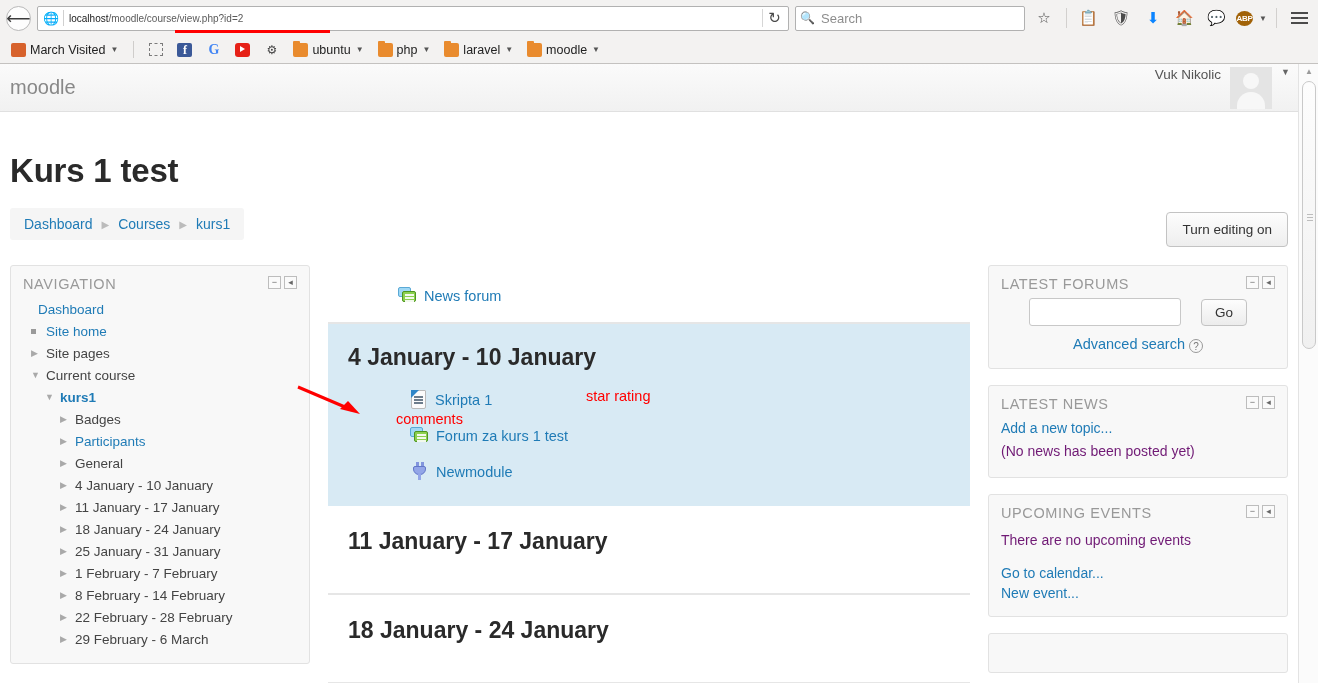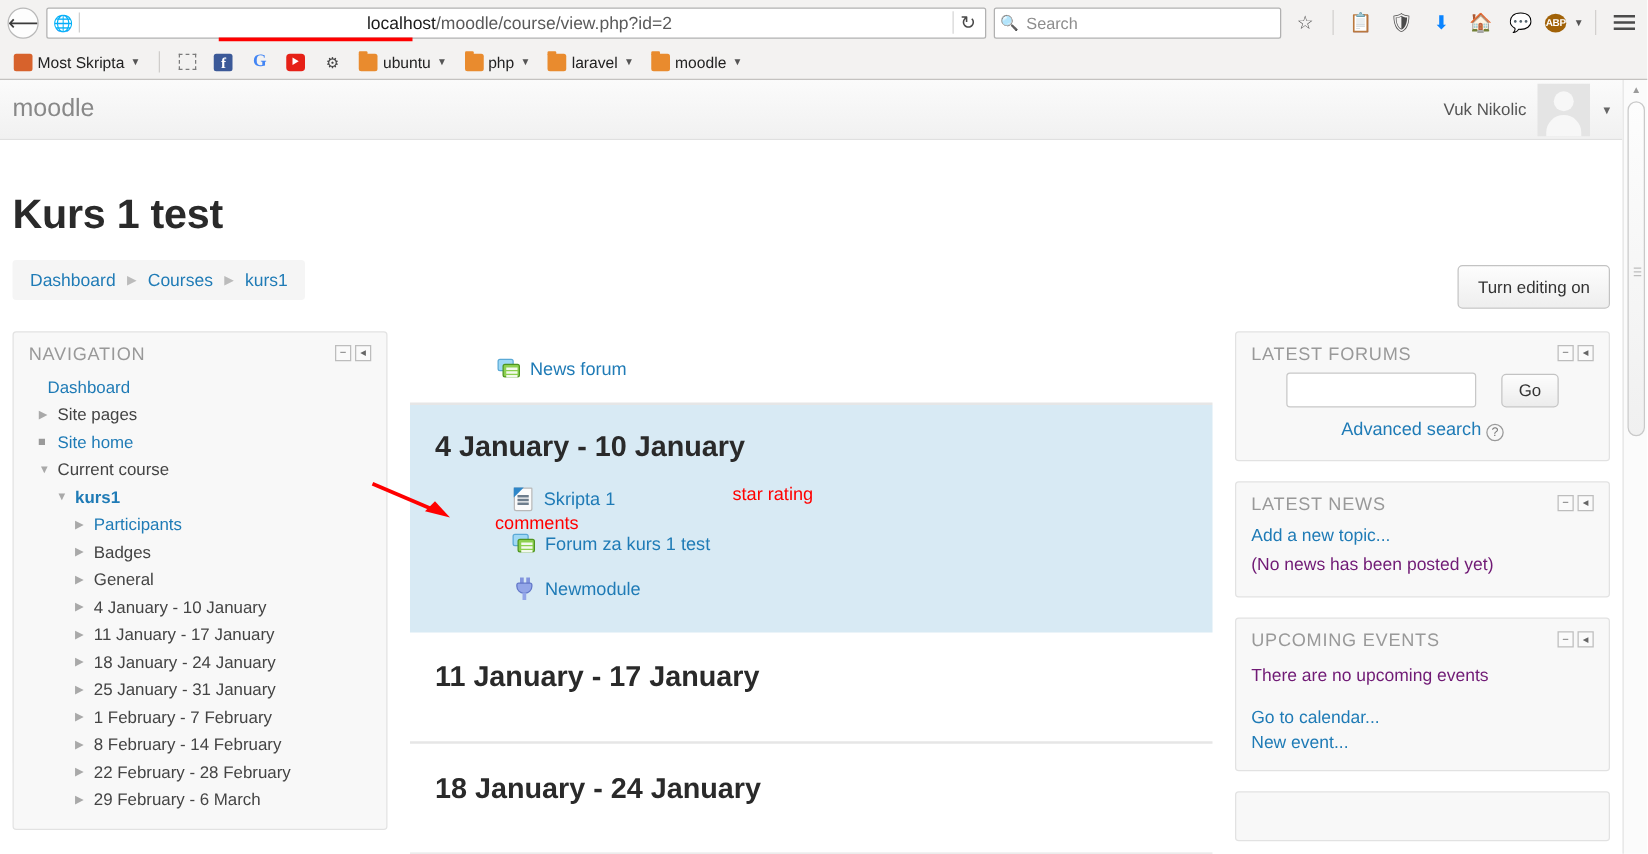--- a/index.html
+++ b/index.html
@@ -13,21 +13,21 @@
   
   #browser-chrome { background:#f3f2f1; border-bottom:1px solid #c4c2c0; }
   #nav-toolbar { display:flex; align-items:center; height:36px; padding:0 6px; gap:6px; }
   .chrome-btn { width:26px; height:26px; display:flex; align-items:center; justify-content:center; cursor:default; }
   #back-button { font-size:20px; color:#3b3b3b; border:1px solid #b9b9b9; border-radius:50%;
                  width:25px; height:25px; background:#fdfdfd; line-height:1; }
   #urlbar-wrap { flex:1; display:flex; align-items:center; background:#fff;
                  border:1px solid #b1b1b1; border-radius:2px; height:25px; padding:0 2px; position:relative; }
   #identity-icon { width:22px; text-align:center; color:#8a8a8a; font-size:13px; }
   #urlbar-sep { width:1px; height:16px; background:#d0d0d0; margin:0 5px 0 1px; }
-  #url-text { flex:1; font-size:14px; color:#5a5a5a; white-space:nowrap; overflow:hidden; position:relative;text-align:center; }
+  #url-text { flex:1; font-size:10px; color:#5a5a5a; white-space:nowrap; overflow:hidden; position:relative; }
   #url-text .host { color:#1a1a1a; }
   #url-underline { position:absolute; left:175px; top:30px; width:155px; height:3px; background:#f00; }
   #reload-button { width:24px; text-align:center; color:#4a4a4a; font-size:15px; border-left:1px solid #d6d6d6; }
   #search-wrap { width:230px; display:flex; align-items:center; background:#fff;
                  border:1px solid #b1b1b1; border-radius:2px; height:25px; padding:0 4px; }
   #search-wrap .mag { color:#6d6d6d; font-size:12px; margin-right:4px; }
   #search-input { border:0; outline:0; width:100%; font-size:13px; color:#444;
                   font-family:"Liberation Sans", sans-serif; background:transparent; }
   #search-input::placeholder { color:#8d8d8d; }
   .tb-ic { font-size:15px; color:#4b4b4b; }
@@ -58,21 +58,21 @@
 
   
   #viewport { position:relative; width:1318px; height:620px; background:#fff; overflow:hidden; }
   #page { position:absolute; left:0; top:0; width:1298px; height:620px; background:#fff; overflow:hidden; }
 
   
   #moodle-header { height:48px; background:linear-gradient(#fbfbfb,#f1f1f1);
                    border-bottom:1px solid #e0e0e0; display:flex; align-items:center;
                    justify-content:space-between; padding:0 8px 0 10px; }
   #site-name { font-size:20px; color:#888; font-weight:normal; }
-  #user-menu { display:flex; align-items:center; gap:9px; }
+  #user-menu { display:flex; align-items:flex-start; gap:9px; }
   #user-name { font-size:13.5px; color:#555; }
   #avatar { width:42px; height:42px; background:#e4e4e4; position:relative; overflow:hidden; }
   #avatar:before { content:""; position:absolute; left:13px; top:6px; width:16px; height:16px;
                    border-radius:50%; background:#f7f7f7; }
   #avatar:after { content:""; position:absolute; left:7px; top:25px; width:28px; height:20px;
                   border-radius:14px 14px 0 0; background:#f7f7f7; }
   #user-caret { font-size:9px; color:#666; }
 
   
   #page-body { padding:0 10px; }
@@ -213,21 +213,21 @@
     <span id="hamburger" class="chrome-btn">
         <i></i>
         <i></i>
         <i></i>
       </span>
   </div>
 
   <div id="bookmarks-bar">
     <div class="bm">
       <span class="bm-ico" id="mv-ico"></span>
-      <span>Most Skripta</span>
+      <span>March Visited</span>
       <span class="bm-caret">▼</span>
     </div>
     <span id="bm-sep"></span>
     <div class="bm">
       <span class="dot-sq"></span>
     </div>
     <div class="bm">
       <span class="bm-ico" id="fb-ico">f</span>
     </div>
     <div class="bm">
@@ -300,42 +300,42 @@
               <span class="bctl">−</span>
               <span class="bctl">◂</span>
             </span>
           </div>
           <ul class="nav-tree" id="nav-tree">
                 <li class="ind0">
                   <span class="tri"></span>
                   <a href="#">Dashboard</a>
                 </li>
                 <li class="ind1">
-                  <span class="tri right"></span>
-                  <span class="plain">Site pages</span>
-                </li>
-                <li class="ind1">
                   <span class="bullet"></span>
                   <a href="#">Site home</a>
+                </li>
+                <li class="ind1">
+                  <span class="tri right"></span>
+                  <span class="plain">Site pages</span>
                 </li>
                 <li class="ind1">
                   <span class="tri down"></span>
                   <span class="plain">Current course</span>
                 </li>
                 <li class="ind2 bold">
                   <span class="tri down"></span>
                   <a href="#">kurs1</a>
                 </li>
                 <li class="ind3">
                   <span class="tri right"></span>
+                  <span class="plain">Badges</span>
+                </li>
+                <li class="ind3">
+                  <span class="tri right"></span>
                   <a href="#">Participants</a>
-                </li>
-                <li class="ind3">
-                  <span class="tri right"></span>
-                  <span class="plain">Badges</span>
                 </li>
                 <li class="ind3">
                   <span class="tri right"></span>
                   <span class="plain">General</span>
                 </li>
                 <li class="ind3">
                   <span class="tri right"></span>
                   <span class="plain">4 January - 10 January</span>
                 </li>
                 <li class="ind3">

